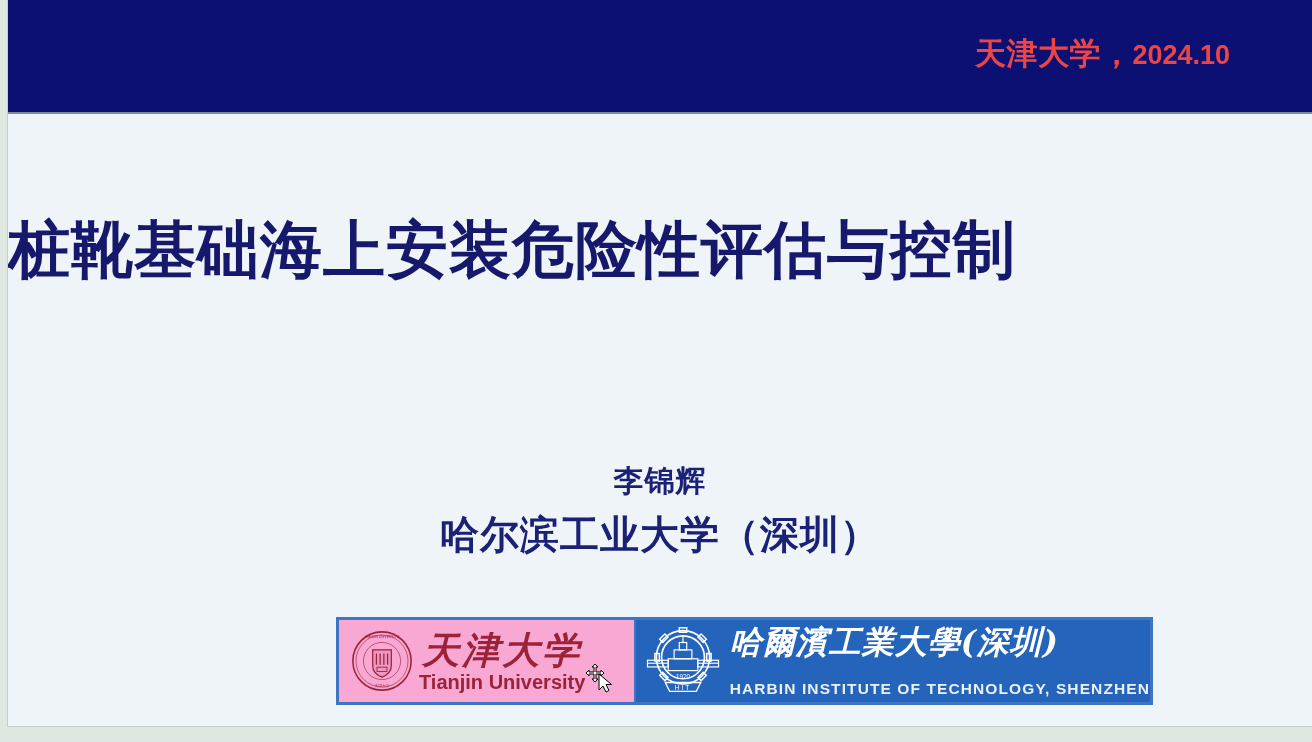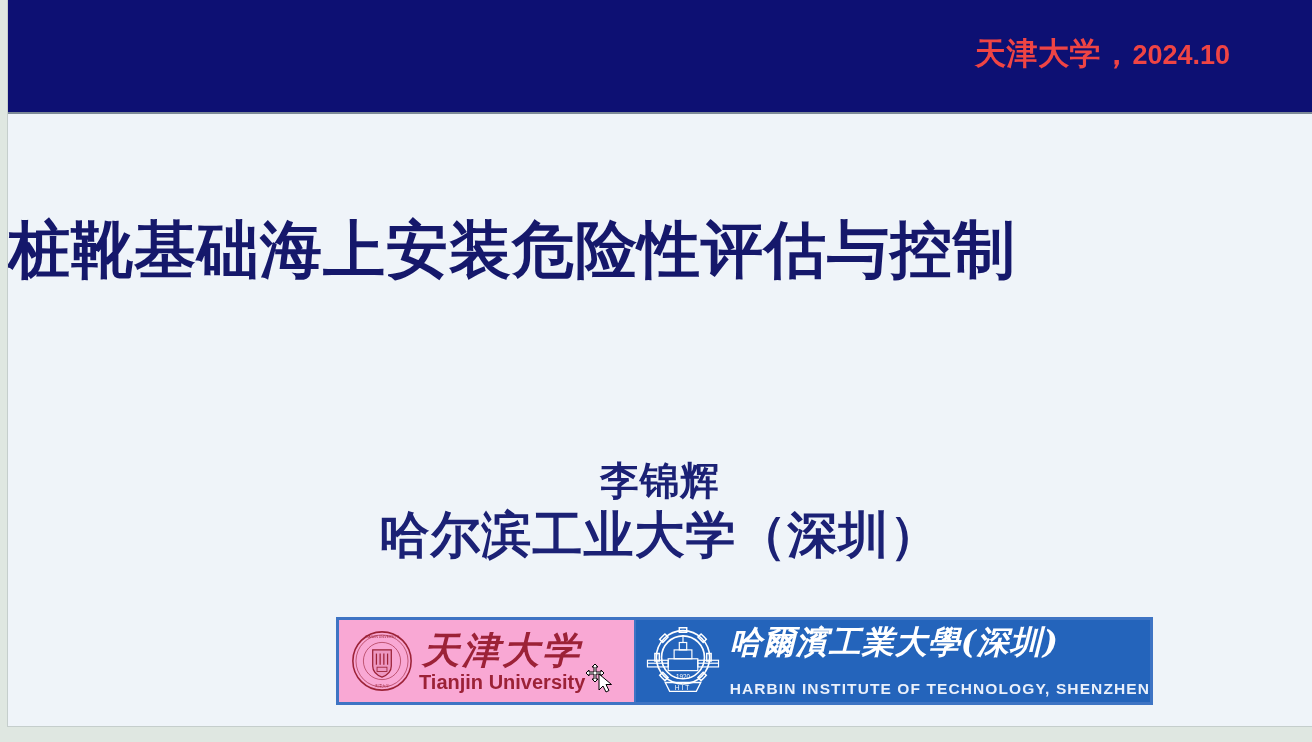--- a/index.html
+++ b/index.html
@@ -78,26 +78,26 @@
   .presenter {
     position: absolute;
     left: 0;
     top: 456px;
     width: 1304px;
     text-align: center;
     color: #1b2175;
     font-weight: bold;
   }
   .presenter-name {
+    font-size: 30px;
+    line-height: 50px;
+    letter-spacing: 1px;
+  }
+  .presenter-affil {
     font-size: 39px;
-    line-height: 50px;
-    letter-spacing: 1px;
-  }
-  .presenter-affil {
-    font-size: 50px;
     line-height: 54px;
     letter-spacing: 1px;
     margin-top: 2px;
   }
 
   
   .logo-banner {
     position: absolute;
     left: 328px;
     top: 617px;

